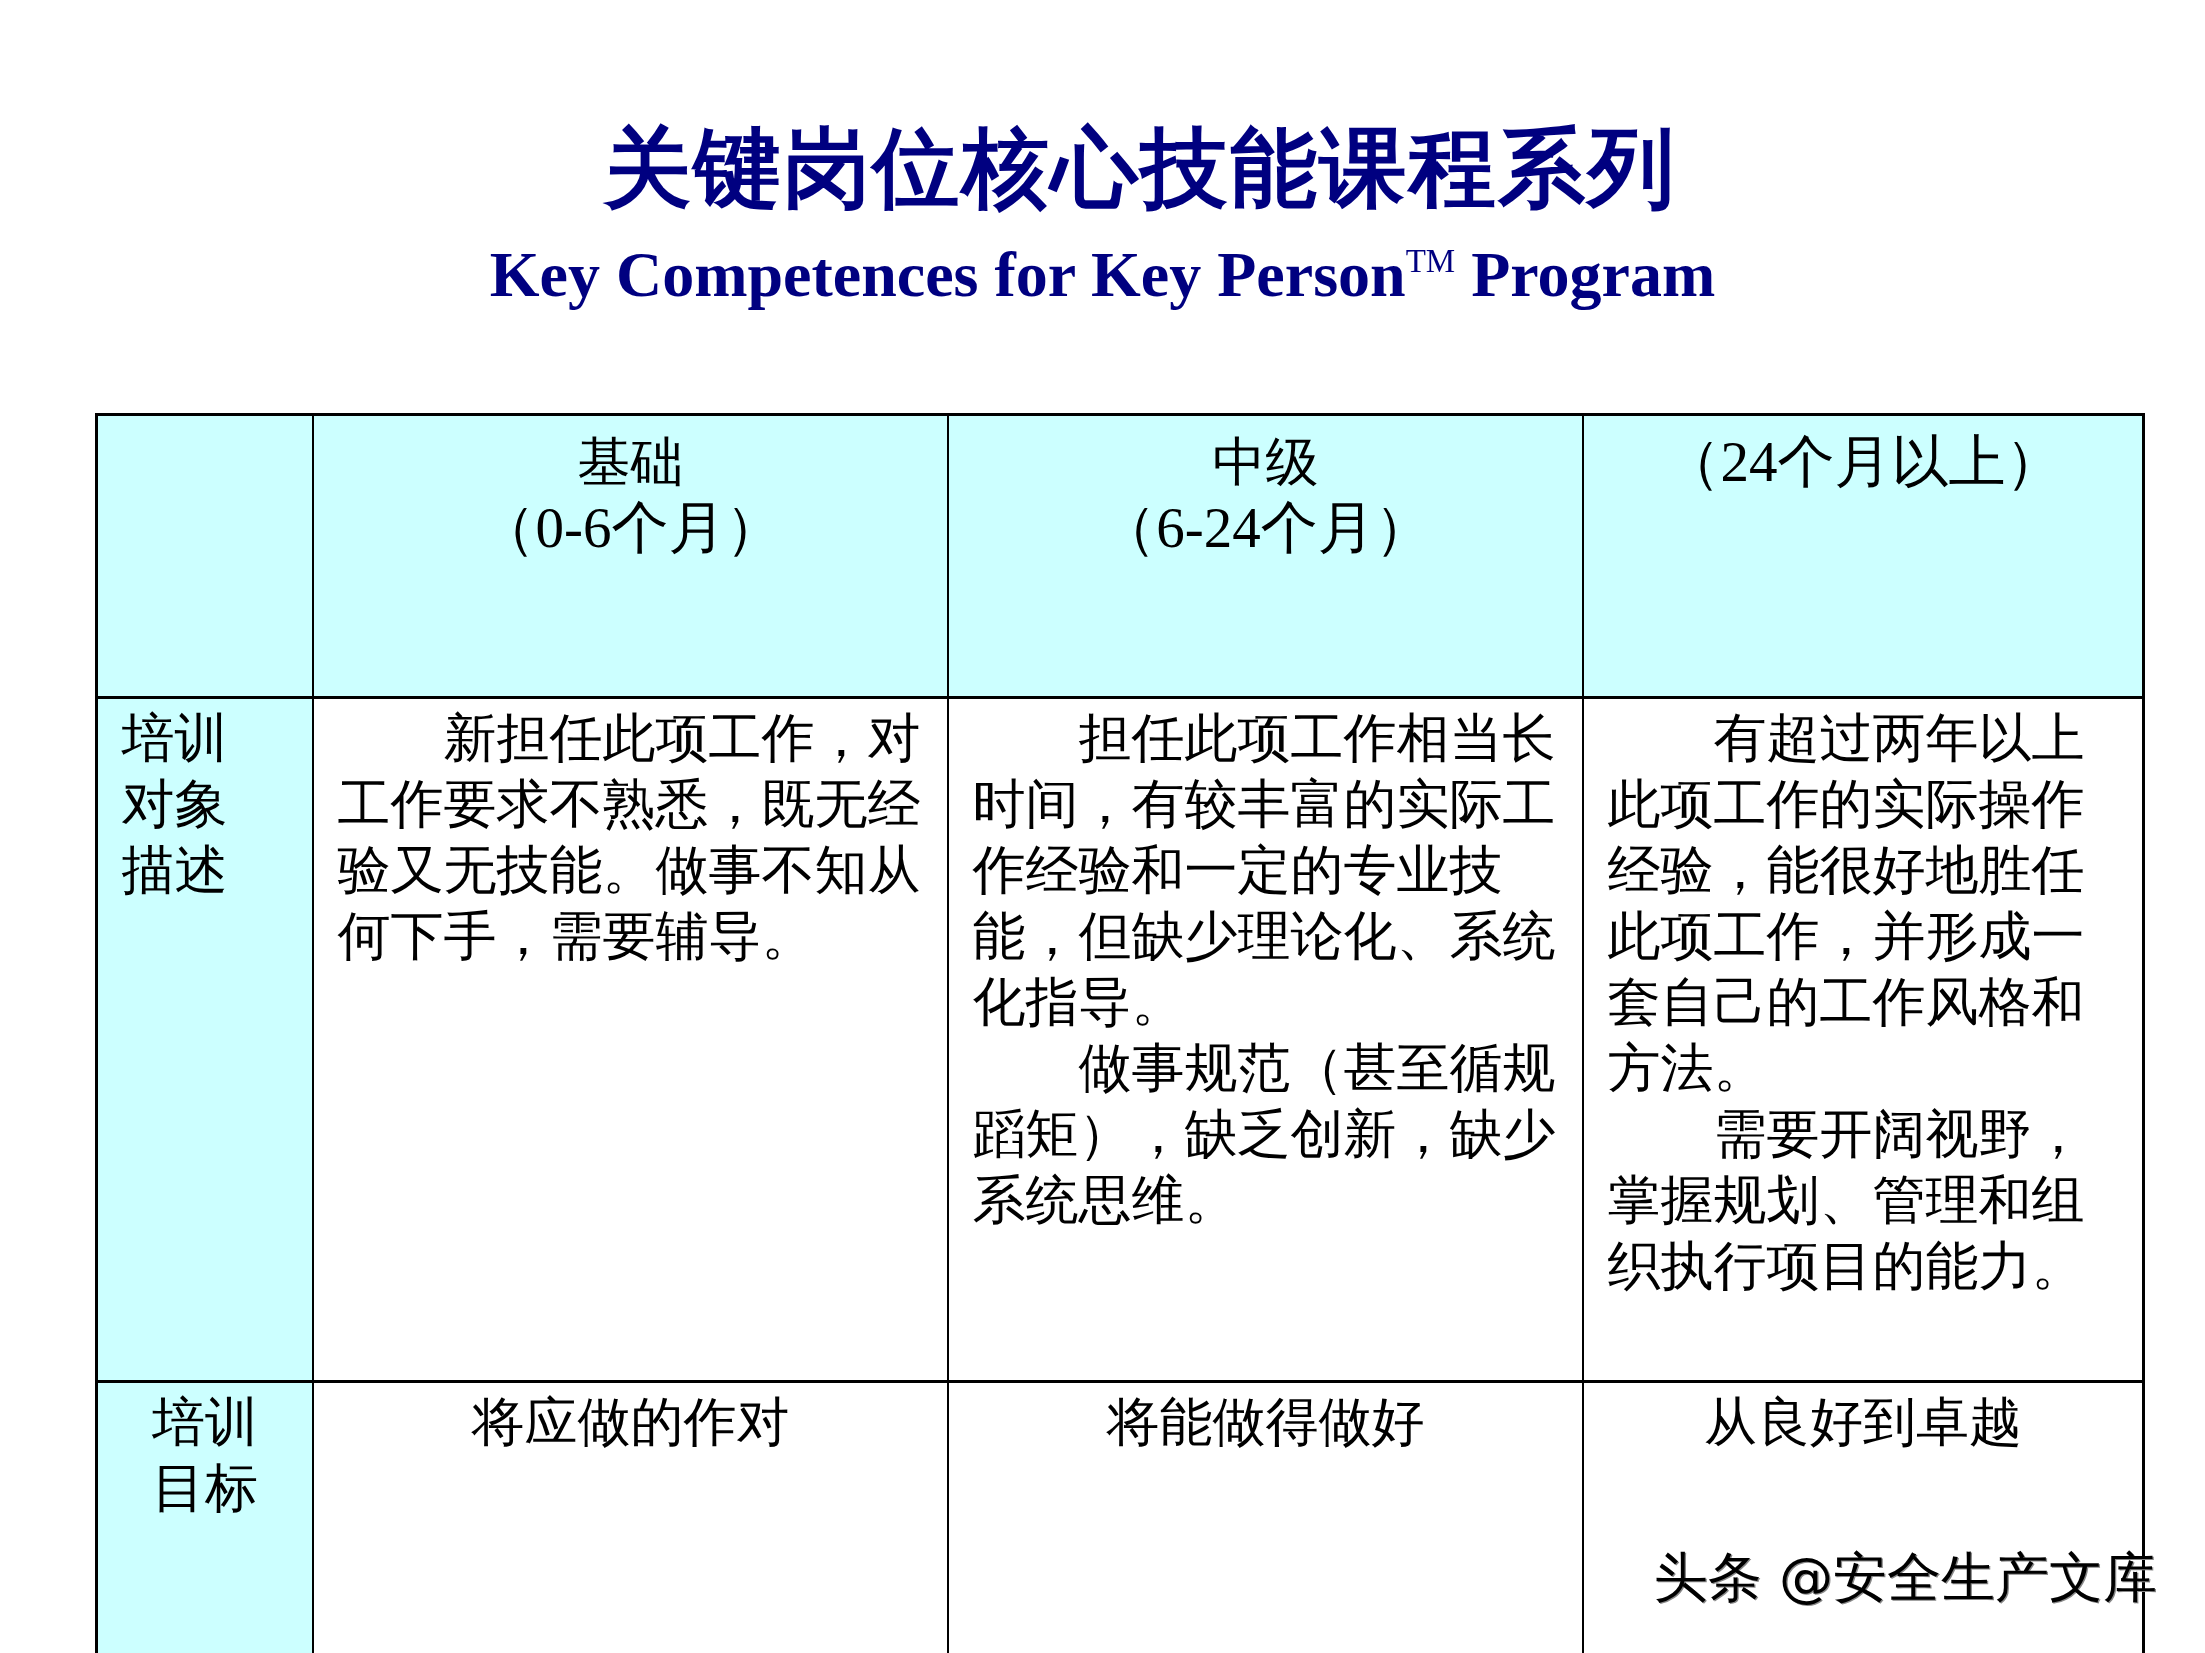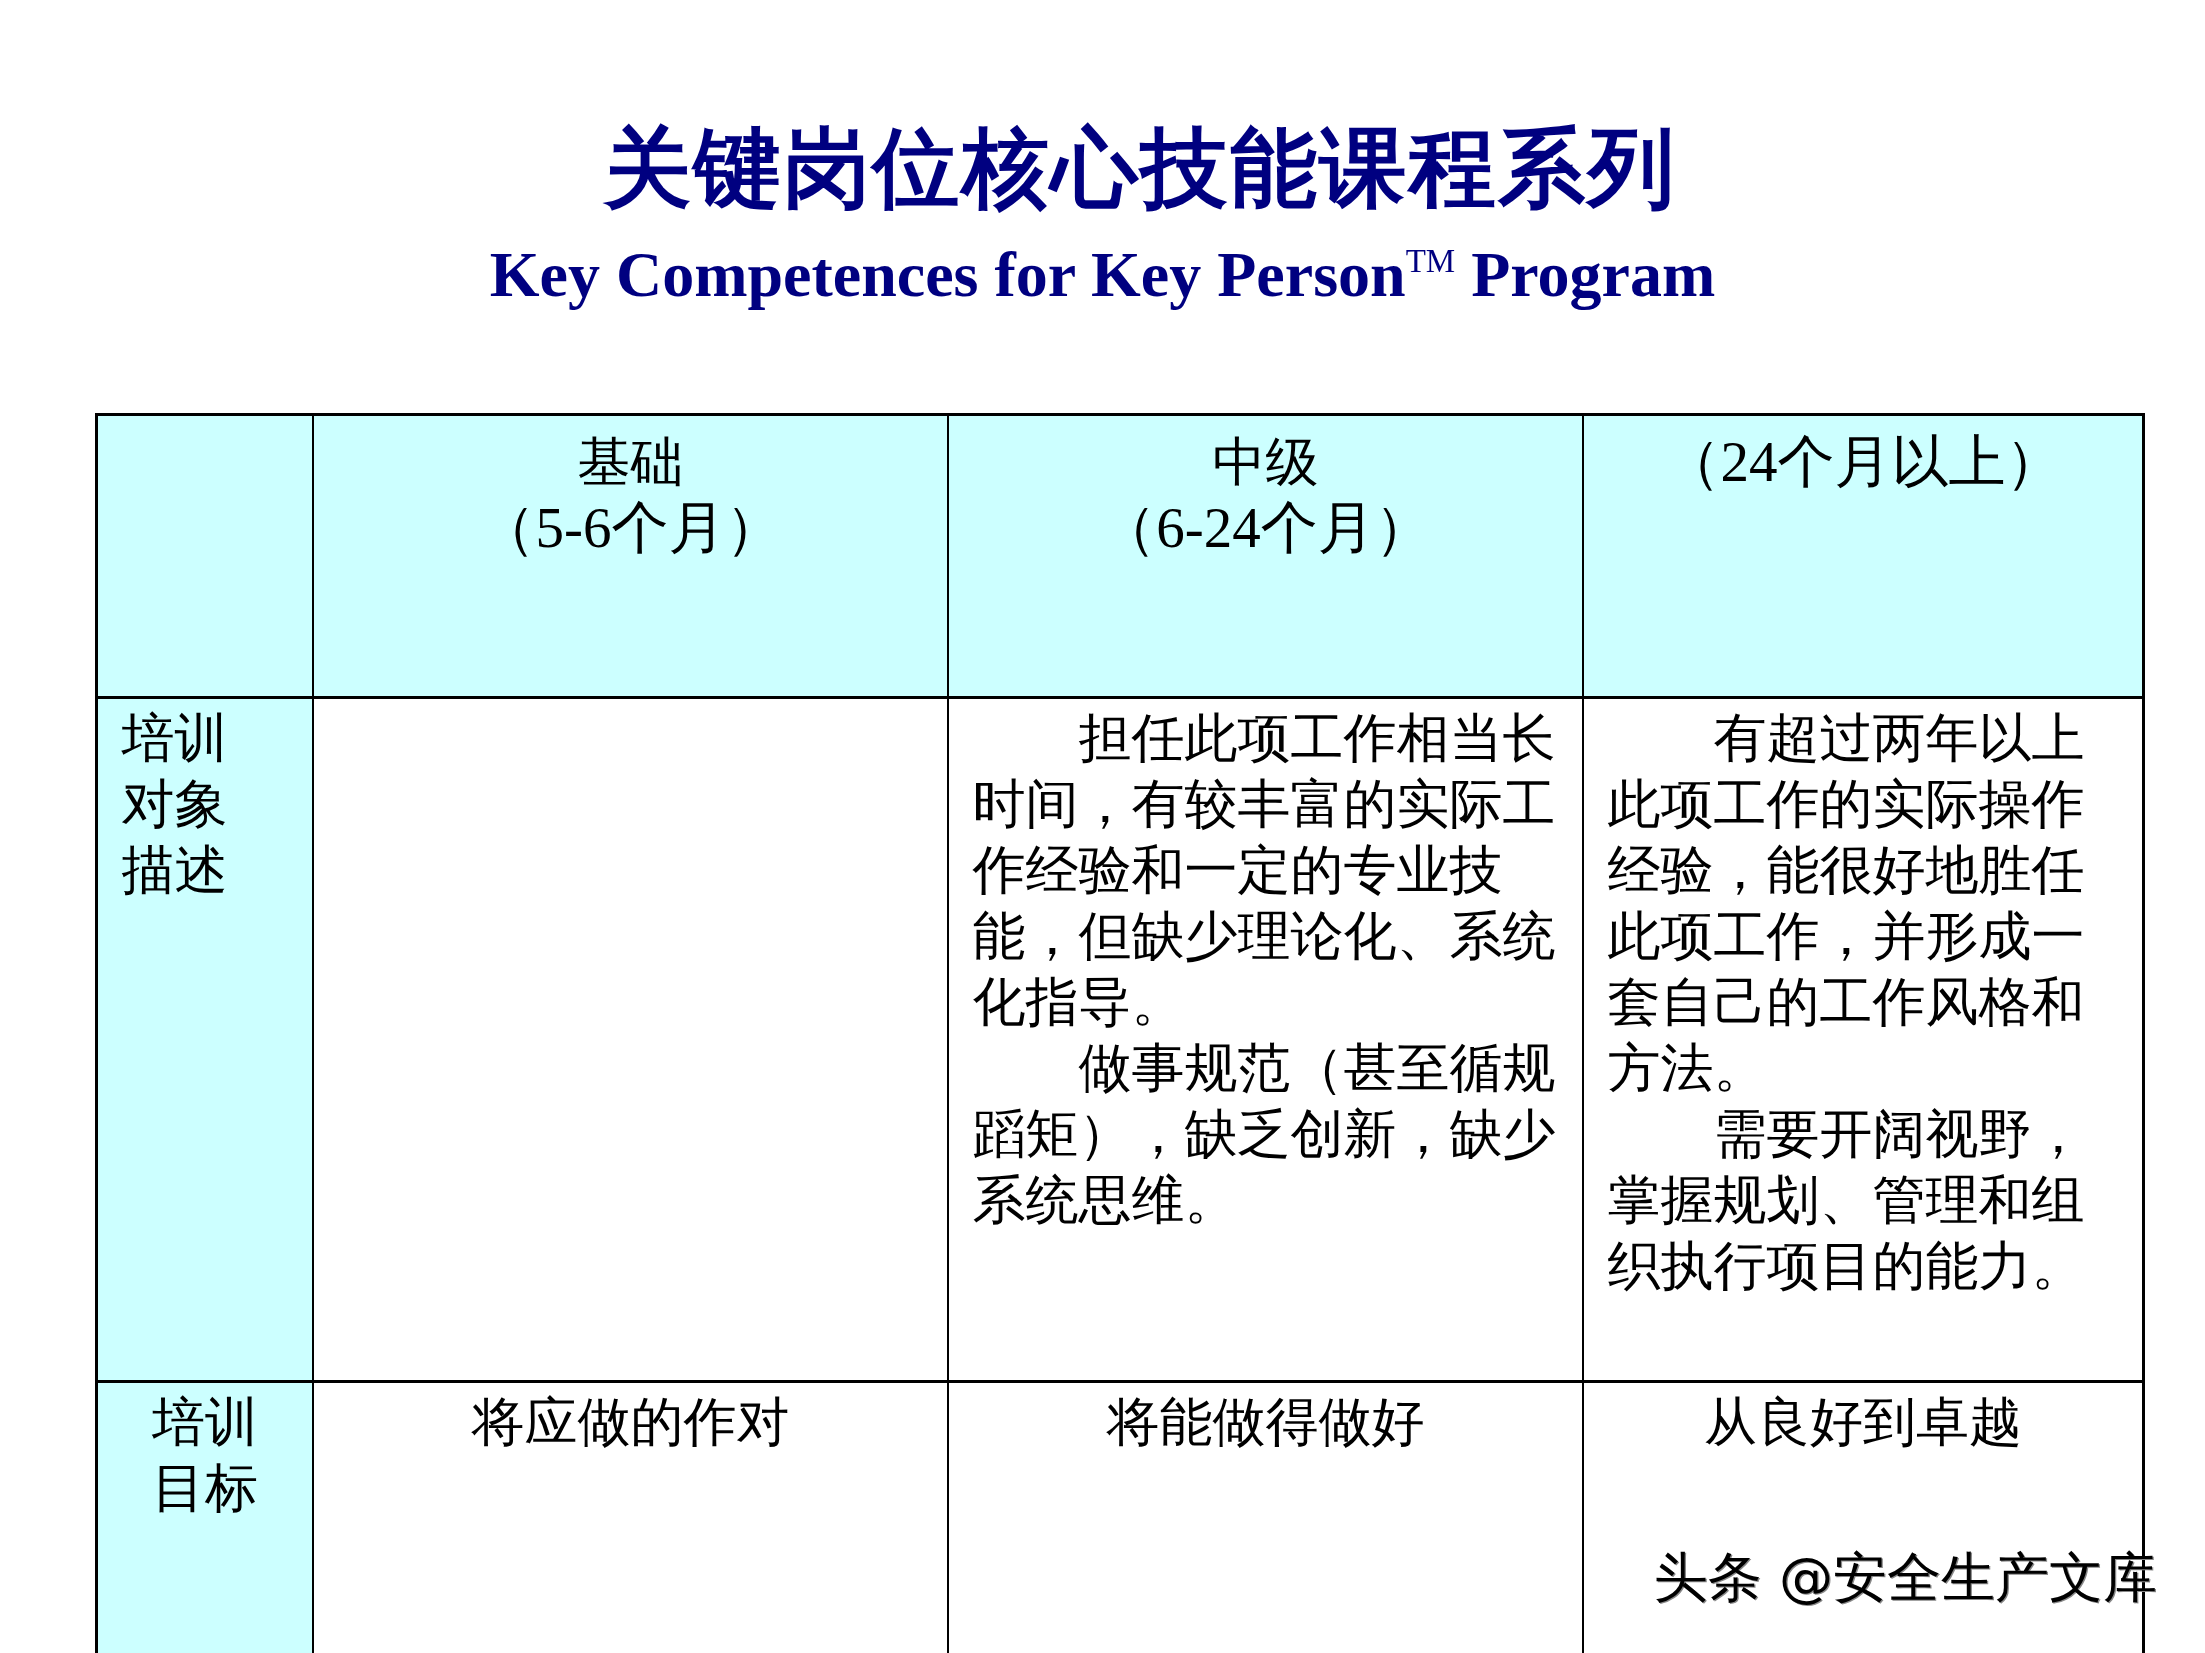--- a/index.html
+++ b/index.html
@@ -81,36 +81,37 @@
 <body>
 
 <div class="title">关键岗位核心技能课程系列</div>
 <div class="subtitle"><span>Key Competences for Key Person</span><sup>TM</sup><span> Program</span></div>
 
 <div class="grid">
 
   <div class="cell cyan"></div>
   <div class="cell cyan head">
     <span class="t1">基础</span>
-    <span class="t2">（5-6个月）</span>
+    <span class="t2">（0-6个月）</span>
   </div>
   <div class="cell cyan head">
     <span class="t1">中级</span>
     <span class="t2">（6-24个月）</span>
   </div>
   <div class="cell cyan head last-col">
     <span class="t2">（24个月以上）</span>
   </div>
 
   <div class="cell cyan rowlabel">
     <span>培训</span>
     <span>对象</span>
     <span>描述</span>
   </div>
   <div class="cell desc">
+    <p>新担任此项工作，对工作要求不熟悉，既无经验又无技能。做事不知从何下手，需要辅导。</p>
   </div>
   <div class="cell desc">
     <p>担任此项工作相当长时间，有较丰富的实际工作经验和一定的专业技能，但缺少理论化、系统化指导。</p>
     <p>做事规范（甚至循规蹈矩），缺乏创新，缺少系统思维。</p>
   </div>
   <div class="cell desc last-col">
     <p>有超过两年以上此项工作的实际操作经验，能很好地胜任此项工作，并形成一套自己的工作风格和方法。</p>
     <p>需要开阔视野，掌握规划、管理和组织执行项目的能力。</p>
   </div>
 

